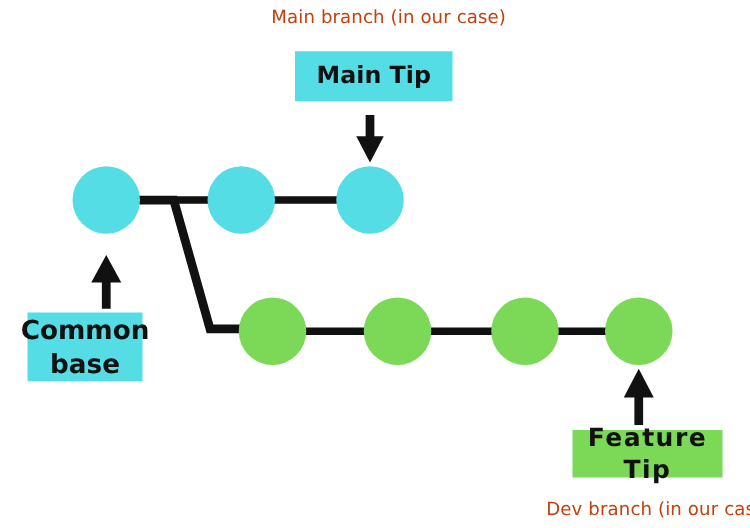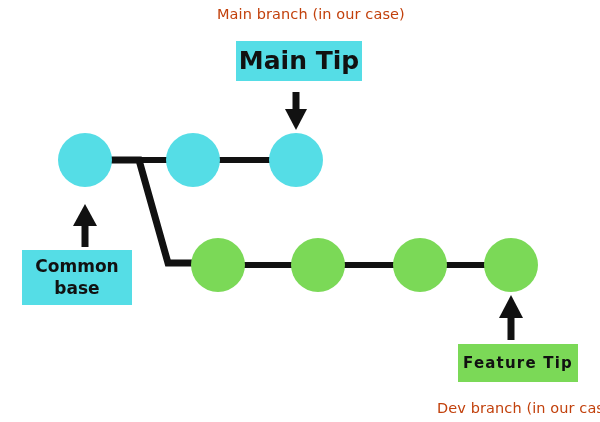--- a/index.html
+++ b/index.html
@@ -53,35 +53,35 @@
     font-weight: bold;
     font-family: "DejaVu Sans", "Liberation Sans", sans-serif;
     line-height: 1.25;
     box-sizing: border-box;
   }
   .box-main-tip {
     left: 236px;
     top: 41px;
     width: 126px;
     height: 40px;
-    font-size: 25px;
+    font-size: 19px;
   }
   .box-common-base {
     left: 22px;
     top: 250px;
-    width: 110px;
+    width: 92px;
     height: 55px;
-    font-size: 17px;
+    font-size: 21px;
   }
   .box-feature-tip {
     left: 458px;
     top: 344px;
     width: 120px;
     height: 38px;
-    font-size: 15px;
+    font-size: 20px;
     letter-spacing: 1.2px;
   }
 </style>
 </head>
 <body>
 
 <div id="canvas">
 
   <svg class="diagram-svg" viewBox="0 0 600 422">
 

